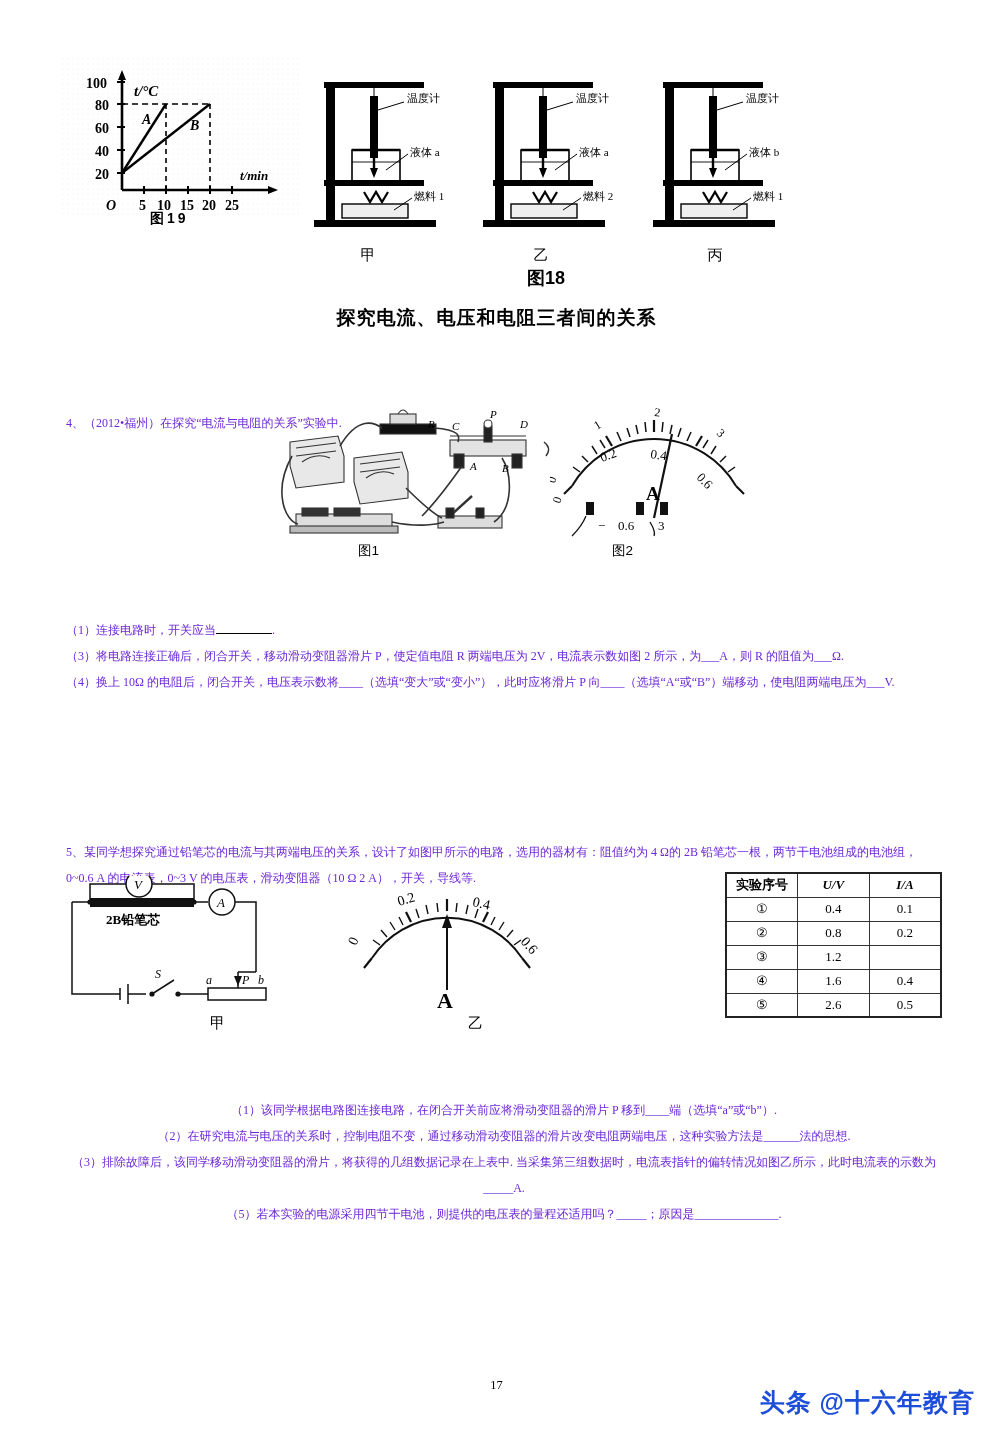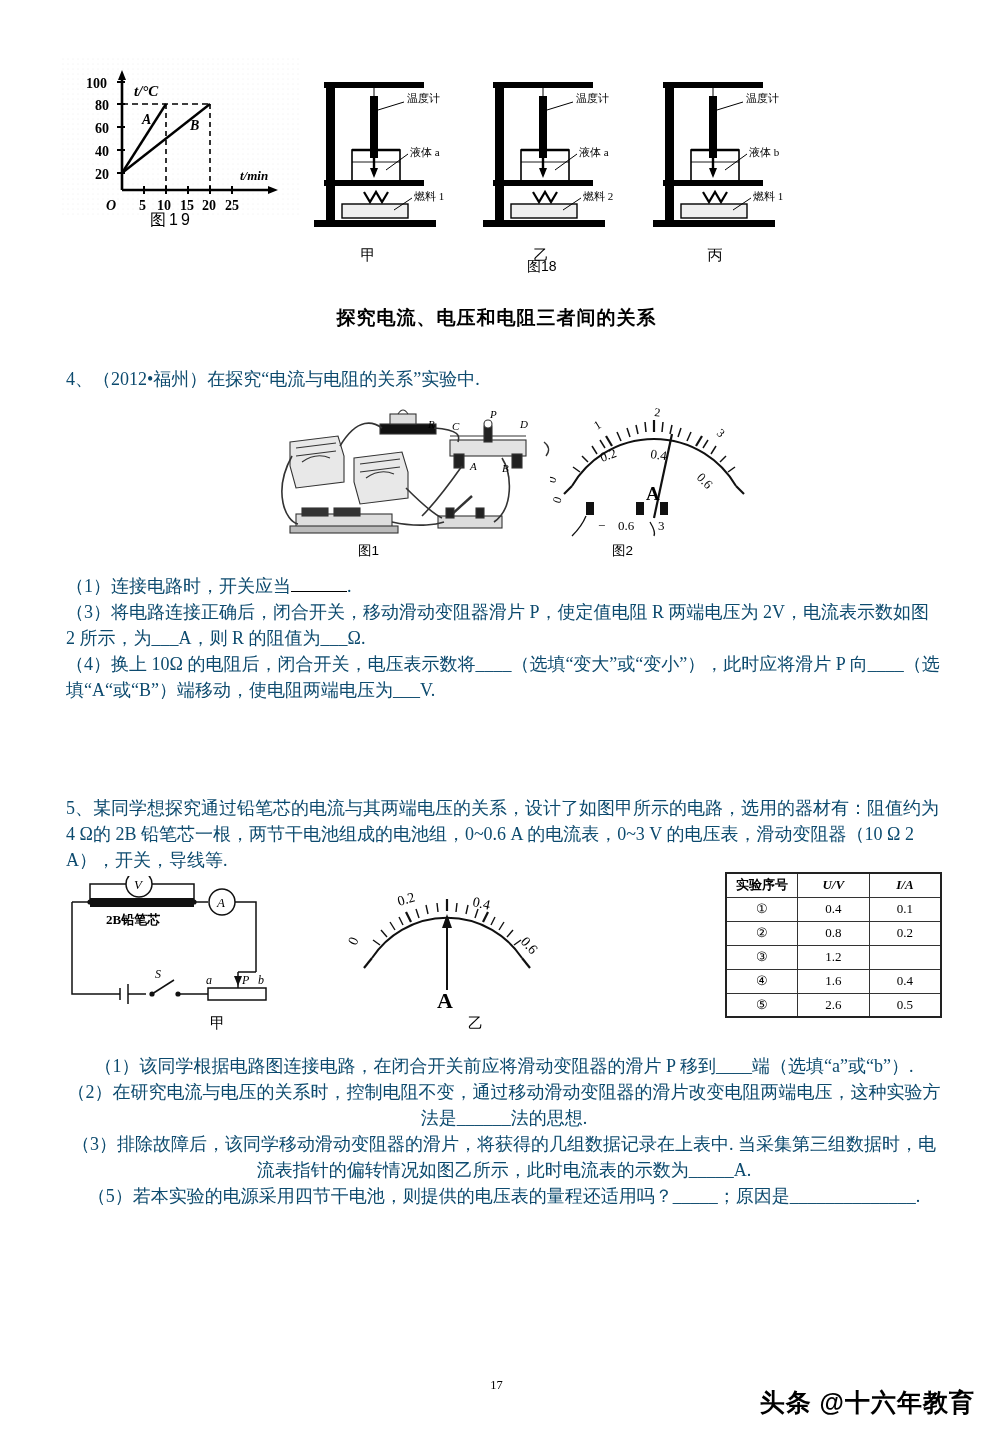--- a/index.html
+++ b/index.html
@@ -20,58 +20,59 @@
     position: absolute;
     left: 62px; top: 58px;
     width: 870px; height: 215px;
   }
 
   
   .graph-wrap { position: absolute; left: 0px; top: 0px; width: 240px; height: 200px; }
   .graph-svg { display:block; }
   .fig19-cap {
     position: absolute; left: 88px; top: 152px;
-    font-size: 16px; font-weight: normal; letter-spacing: 3px;
+    font-size: 14px; font-weight: bold; letter-spacing: 3px;
     font-family: "Liberation Sans", sans-serif;
   }
 
   
   .appa { position: absolute; top: 16px; width: 180px; height: 180px; }
   .appa-1 { left: 246px; }
   .appa-2 { left: 415px; }
   .appa-3 { left: 585px; }
   .appa-label {
     position: absolute; top: 172px; width: 100%;
     text-align: center; font-size: 15px;
     font-family: "Liberation Sans", sans-serif;
   }
   .appa-1 .appa-label { left: -30px; }
   .appa-2 .appa-label { left: -26px; }
   .appa-3 .appa-label { left: -22px; }
   .fig18-cap {
-    position: absolute; left: 465px; top: 200px;
-    font-size: 14px; font-family: "Liberation Sans", sans-serif;
+    position: absolute; left: 465px; top: 208px;
+    font-size: 18px; font-family: "Liberation Sans", sans-serif; font-weight: bold;
   }
 
   
   .section-title {
     position: absolute; left: 0; top: 305px; width: 993px;
     text-align: center;
     font-size: 19px; font-weight: bold;
     font-family: "Liberation Sans", sans-serif;
     letter-spacing: 1px;
   }
 
   
   .txt {
     position: absolute;
-    font-size: 18px;
+    font-size: 12px;
     line-height: 26px;
     font-family: "Liberation Serif", serif;
-    color: #0c4a6e;
+    color: #6d28d9;
+    margin-top: 44px;
   }
   .q4-stem { left: 66px; top: 366px; width: 880px; }
   .q4-parts { left: 66px; top: 573px; width: 876px; }
   .q5-stem { left: 66px; top: 795px; width: 876px; }
   .q5-parts { left: 66px; top: 1053px; width: 876px; text-align: center; }
   .blank { display:inline-block; border-bottom: 1px solid #000; vertical-align: baseline; }
   .b6 { width: 56px; }
 
   
   .q4-figs { position: absolute; left: 262px; top: 396px; width: 520px; height: 172px; }
@@ -107,21 +108,21 @@
 
   
   .page-num {
     position: absolute; left: 0; top: 1378px; width: 993px;
     text-align: center; font-size: 12.5px;
   }
   .watermark {
     position: absolute; right: 18px; top: 1386px;
     font-size: 25px; font-weight: bold;
     font-family: "Liberation Sans", sans-serif;
-    color: #000000; letter-spacing: 1px;
+    color: #1d4ed8; letter-spacing: 1px;
     white-space: nowrap;
   }
 
   svg text { font-family: "Liberation Serif", serif; }
 </style>
 </head>
 <body>
 
 <div class="page">
 

